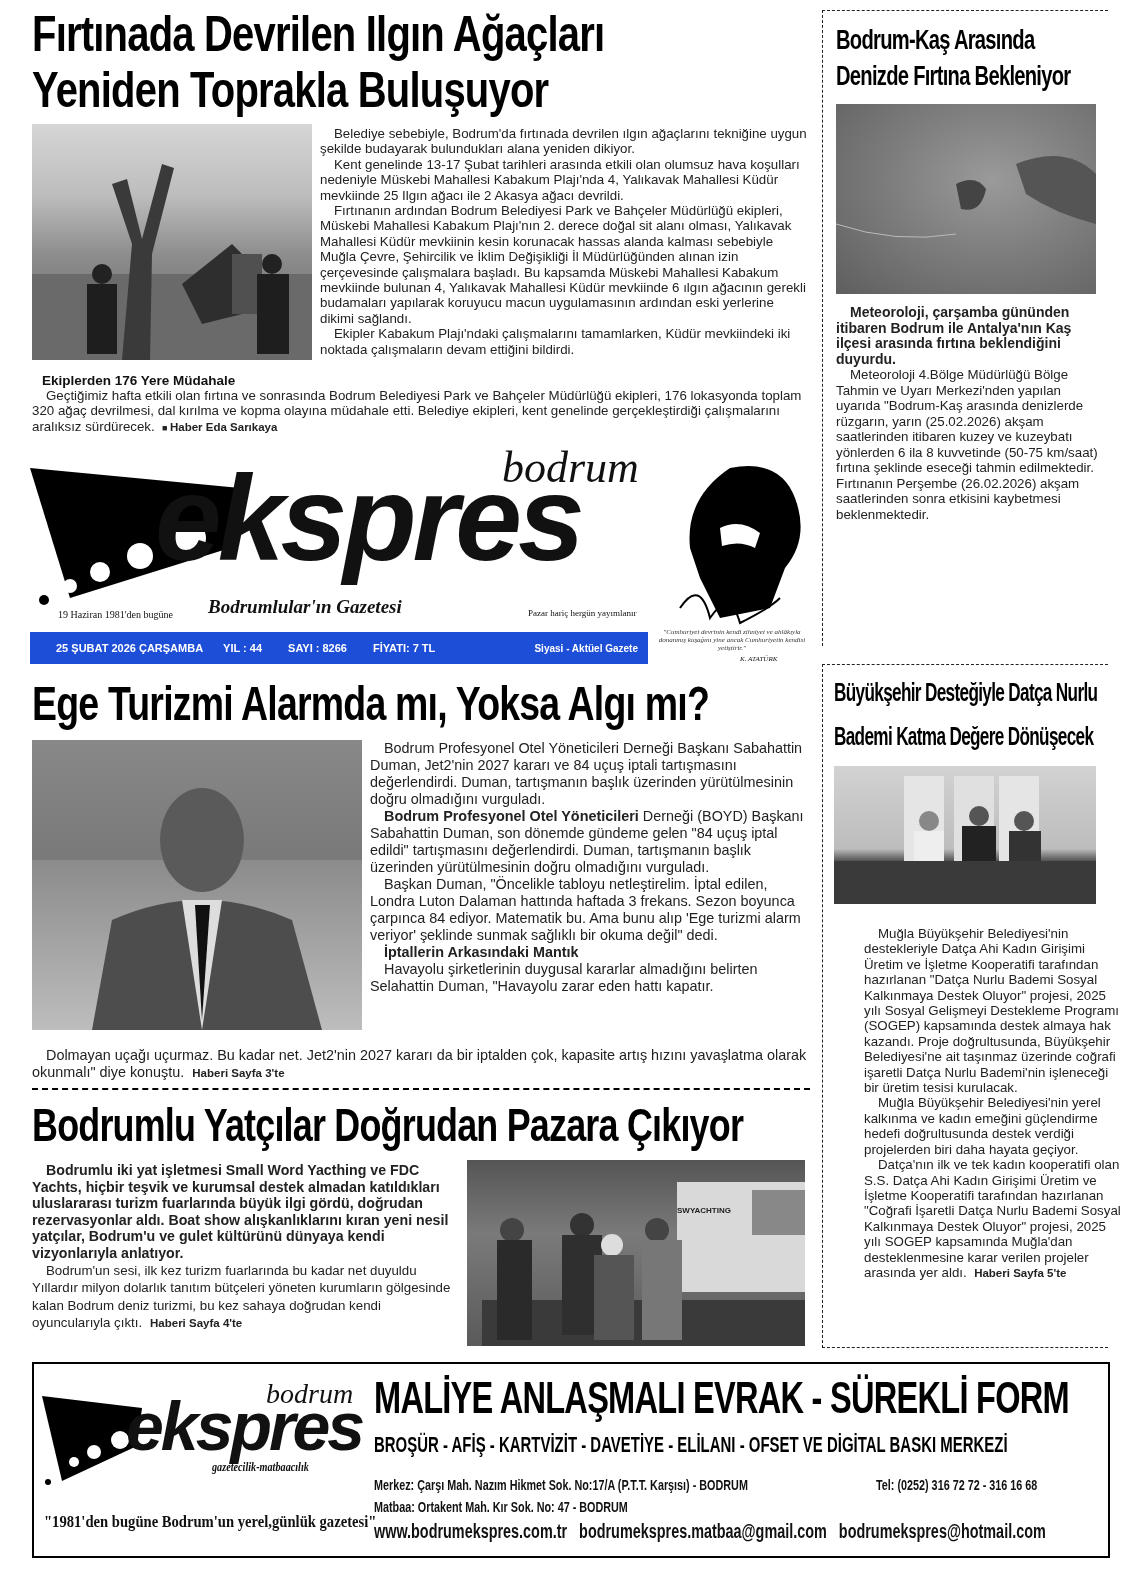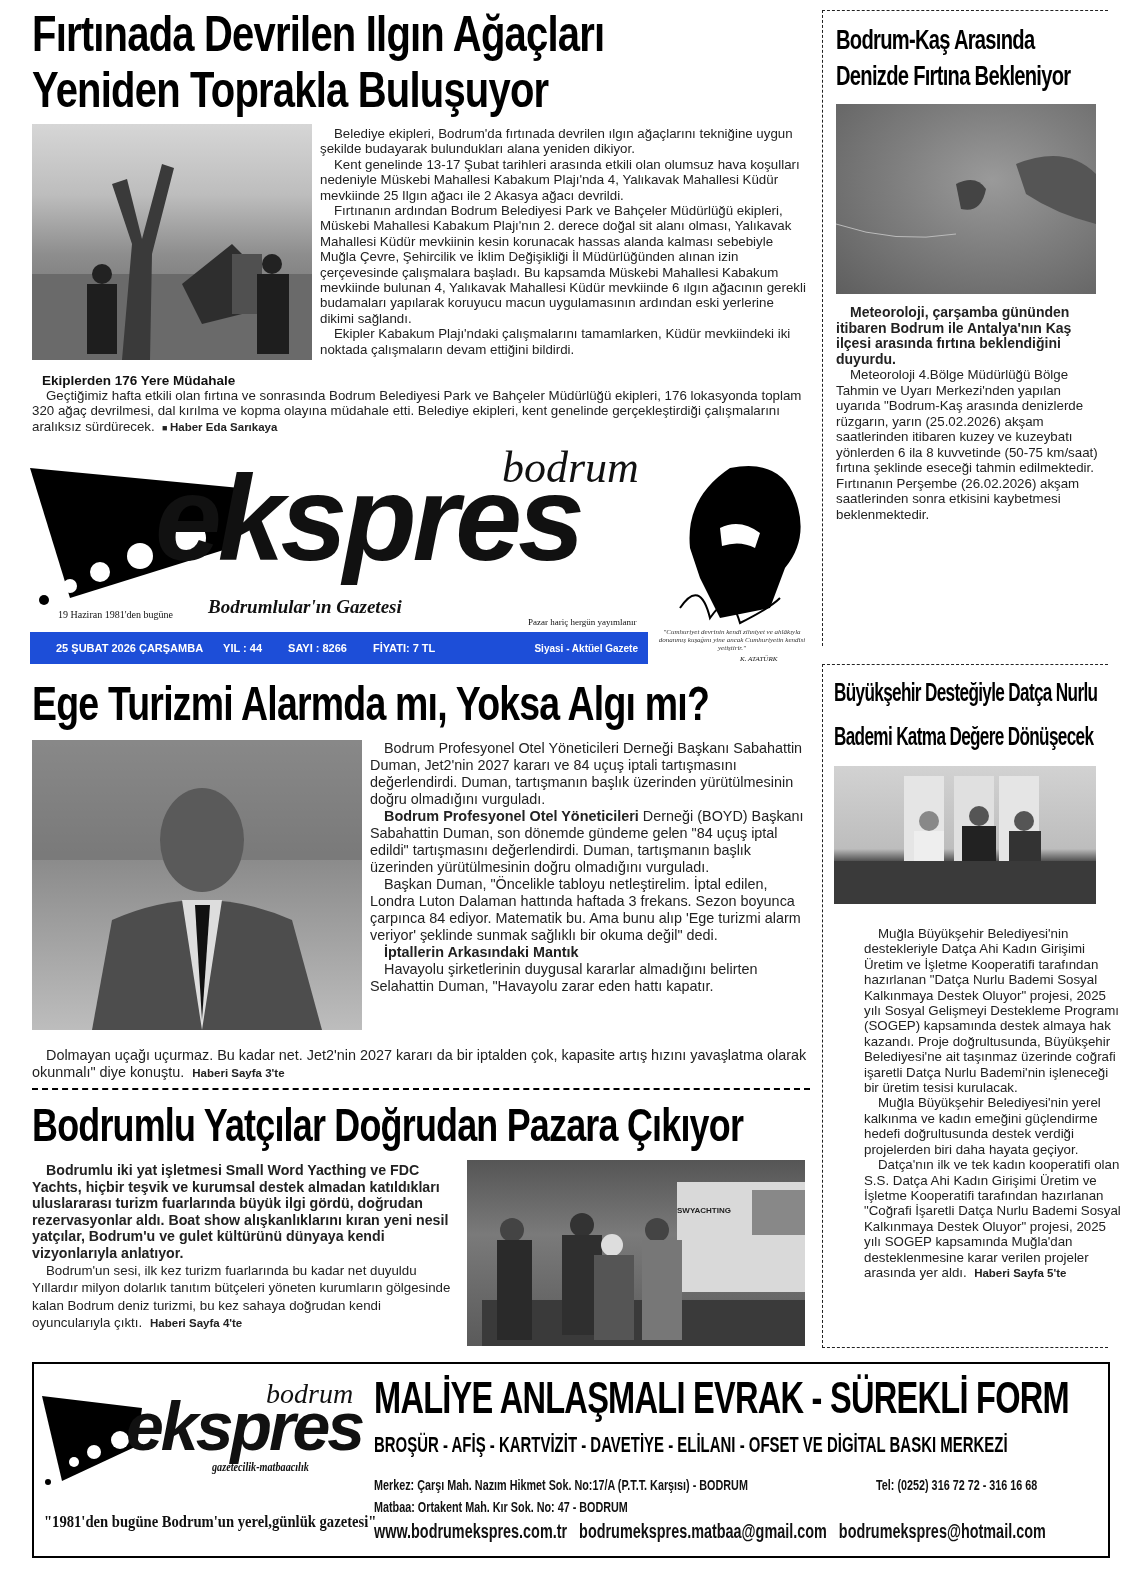--- a/index.html
+++ b/index.html
@@ -26,21 +26,21 @@
     <path d="M150 160 L200 120 L230 150 L210 190 L170 200Z" fill="#2e2e2e"></path>
     <rect x="200" y="130" width="30" height="60" fill="#505050"></rect>
     <circle cx="70" cy="150" r="10" fill="#222"></circle>
       <rect x="55" y="160" width="30" height="70" fill="#1e1e1e"></rect>
     <circle cx="240" cy="140" r="10" fill="#222"></circle>
       <rect x="225" y="150" width="32" height="80" fill="#1e1e1e"></rect>
   </svg>
 </div>
 
 <div class="abs body-text" style="left:320px; top:126px; width:490px; font-size:13.3px;">
-  <p>Belediye ekipleri, Bodrum'da fırtınada devrilen ılgın ağaçlarını tekniğine uygun şekilde budayarak bulundukları alana yeniden dikiyor.</p>
+  <p>Belediye sebebiyle, Bodrum'da fırtınada devrilen ılgın ağaçlarını tekniğine uygun şekilde budayarak bulundukları alana yeniden dikiyor.</p>
   <p>Kent genelinde 13-17 Şubat tarihleri arasında etkili olan olumsuz hava koşulları nedeniyle Müskebi Mahallesi Kabakum Plajı'nda 4, Yalıkavak Mahallesi Küdür mevkiinde 25 Ilgın ağacı ile 2 Akasya ağacı devrildi.</p>
   <p>Fırtınanın ardından Bodrum Belediyesi Park ve Bahçeler Müdürlüğü ekipleri, Müskebi Mahallesi Kabakum Plajı'nın 2. derece doğal sit alanı olması, Yalıkavak Mahallesi Küdür mevkiinin kesin korunacak hassas alanda kalması sebebiyle Muğla Çevre, Şehircilik ve İklim Değişikliği İl Müdürlüğünden alınan izin çerçevesinde çalışmalara başladı. Bu kapsamda Müskebi Mahallesi Kabakum mevkiinde bulunan 4, Yalıkavak Mahallesi Küdür mevkiinde 6 ılgın ağacının gerekli budamaları yapılarak koruyucu macun uygulamasının ardından eski yerlerine dikimi sağlandı.</p>
   <p>Ekipler Kabakum Plajı'ndaki çalışmalarını tamamlarken, Küdür mevkiindeki iki noktada çalışmaların devam ettiğini bildirdi.</p>
 </div>
 
 <div class="abs" style="left:42px; top:373px; font-weight:700; font-size:13.5px;">Ekiplerden 176 Yere Müdahale</div>
 <div class="abs body-text" style="left:32px; top:388px; width:780px; font-size:13.3px;">
   <p><span>Geçtiğimiz hafta etkili olan fırtına ve sonrasında Bodrum Belediyesi Park ve Bahçeler Müdürlüğü ekipleri, 176 lokasyonda toplam 320 ağaç devrilmesi, dal kırılma ve kopma olayına müdahale etti. Belediye ekipleri, kent genelinde gerçekleştirdiği çalışmalarını aralıksız sürdürecek.</span>
   &nbsp;<span class="byline bull">Haber Eda Sarıkaya</span></p>
 </div>
@@ -51,21 +51,21 @@
     <circle cx="160" cy="70" r="16" fill="#fff"></circle>
     <circle cx="110" cy="88" r="13" fill="#fff"></circle>
     <circle cx="70" cy="104" r="10" fill="#fff"></circle>
     <circle cx="40" cy="118" r="7" fill="#fff"></circle>
     <circle cx="14" cy="132" r="5" fill="#000"></circle>
   </svg>
   <div class="abs" style="left:472px; top:-6px; font-family:'Liberation Serif',serif; font-style:italic; font-size:44px; font-weight:400;">bodrum</div>
   <div class="abs" style="left:125px; top:0px; font-family:'Liberation Sans',sans-serif; font-style:italic; font-weight:700; font-size:120px; line-height:140px; letter-spacing:-4px;">ekspres</div>
   <div class="abs" style="left:28px; top:161px; font-family:Liberation Serif, serif; font-size:10px;">19 Haziran 1981'den bugüne</div>
   <div class="abs" style="left:178px; top:148px; font-family:'Liberation Serif',serif; font-style:italic; font-weight:700; font-size:19px;">Bodrumlular'ın Gazetesi</div>
-  <div class="abs" style="left:498px; top:160px; font-family:'Liberation Serif',serif; font-size:9px;margin-top:9px;">Pazar hariç hergün yayımlanır</div>
+  <div class="abs" style="left:498px; top:160px; font-family:'Liberation Serif',serif; font-size:9px;">Pazar hariç hergün yayımlanır</div>
 
   <div class="abs" style="left:0; top:184px; width:618px; height:32px; background:#1d4ed8; color:#fff; font-weight:700; font-size:11px; display:flex; align-items:center; padding-left:26px;">
     <span style="margin-right:20px;">25 ŞUBAT  2026 ÇARŞAMBA</span>
     <span style="margin-right:26px;">YIL : 44</span>
     <span style="margin-right:26px;">SAYI : 8266</span>
     <span>FİYATI: 7 TL</span>
     <span style="margin-left:auto; margin-right:10px; font-size:10px;">Siyasi - Aktüel Gazete</span>
   </div>
 
   <svg class="abs" style="left:630px; top:10px;" width="150" height="170" viewBox="0 0 150 170">

